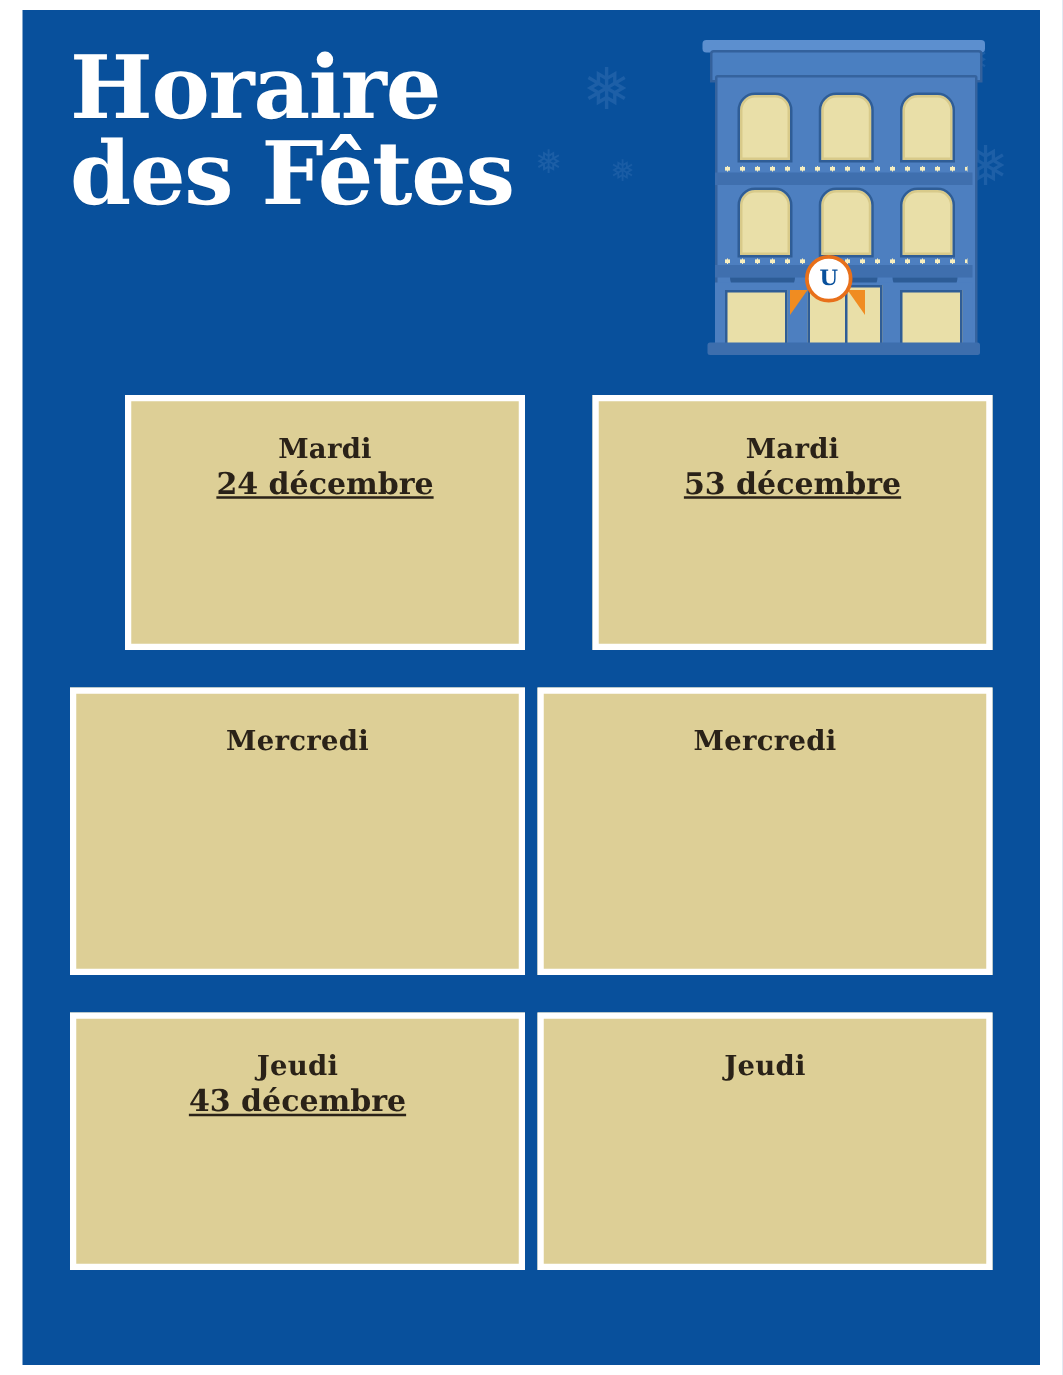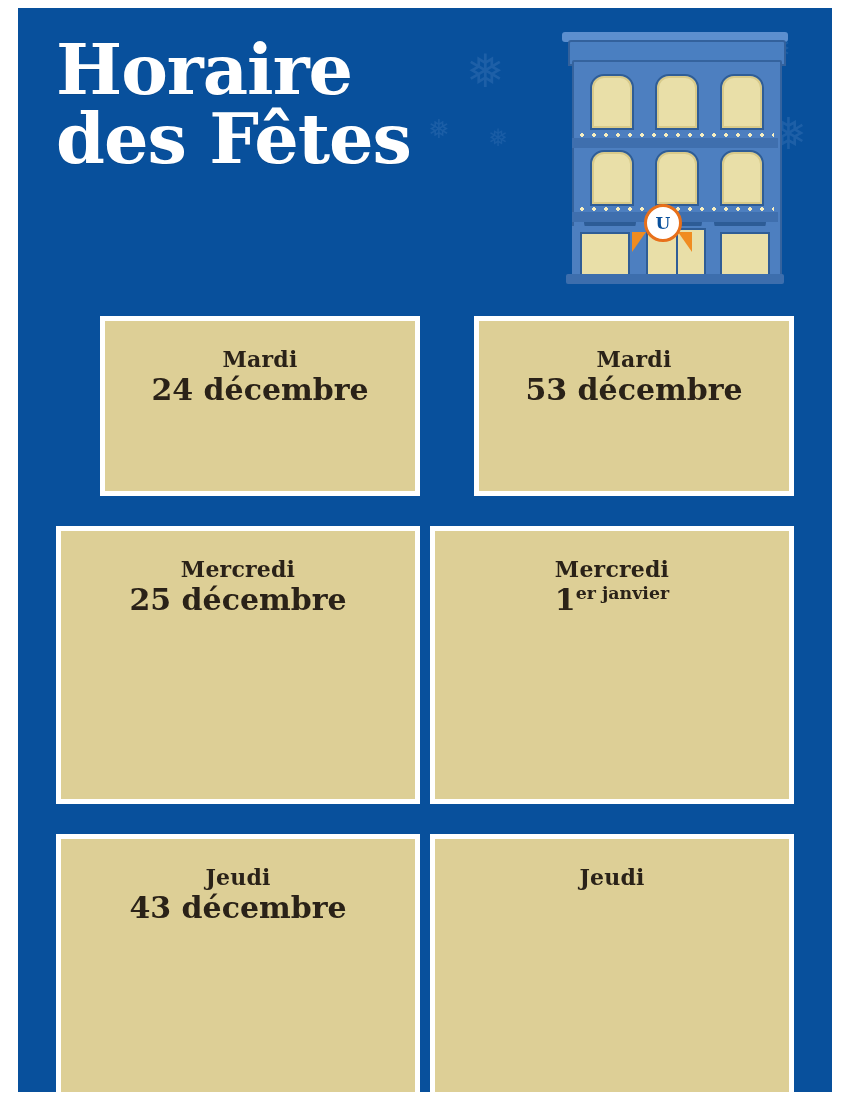--- a/index.html
+++ b/index.html
@@ -241,36 +241,37 @@
 
   .card {
     background: #ddcf96;
     border: 5px solid #ffffff;
     box-sizing: border-box;
     padding: 26px 12px 12px 12px;
     text-align: center;
     color: #2a2218;
     font-family: "DejaVu Serif", serif;
   }
-  .card-h220 { height: 180px; margin-left: 44px; }
-  .card-h230 { height: 278px; }
-  .card-h225 { height: 271px; text-align: center; }
+  .card-h220 { height: 204px; margin-left: 44px; }
+  .card-h230 { height: 230px; }
+  .card-h225 { height: 206px; text-align: center; }
 
   .card-day {
     font-size: 22px;
     font-weight: bold;
     letter-spacing: 0.2px;
     line-height: 1.1;
   }
   .card-date {
-    font-size: 30px;
+    font-size: 24px;
     font-weight: bold;
     line-height: 1.15;
     margin-top: 2px;
     white-space: nowrap;
+    text-decoration: underline;
   }
   .card-date sup {
     font-size: 0.58em;
     vertical-align: super;
     line-height: 0;
   }
   .card-note {
     margin-top: 10px;
     font-size: 17px;
     font-family: "Liberation Sans", sans-serif;
@@ -347,31 +348,25 @@
       <div class="card card-h220">
         <div class="card-day">Mardi</div>
         <div class="card-date">
           <span>53 décembre</span>
         </div>
         <div class="card-note"></div>
       </div>
 
       <div class="card card-h230">
         <div class="card-day">Mercredi</div>
-        <div class="card-date">
-          <span>25 décembre</span>
-        </div>
         <div class="card-note"></div>
       </div>
 
       <div class="card card-h230">
         <div class="card-day">Mercredi</div>
-        <div class="card-date">
-          <span>1</span><sup>er janvier</sup>
-        </div>
         <div class="card-note"></div>
       </div>
 
       <div class="card card-h225">
         <div class="card-day">Jeudi</div>
         <div class="card-date">
           <span>43 décembre</span>
         </div>
         <div class="card-note"></div>
       </div>

